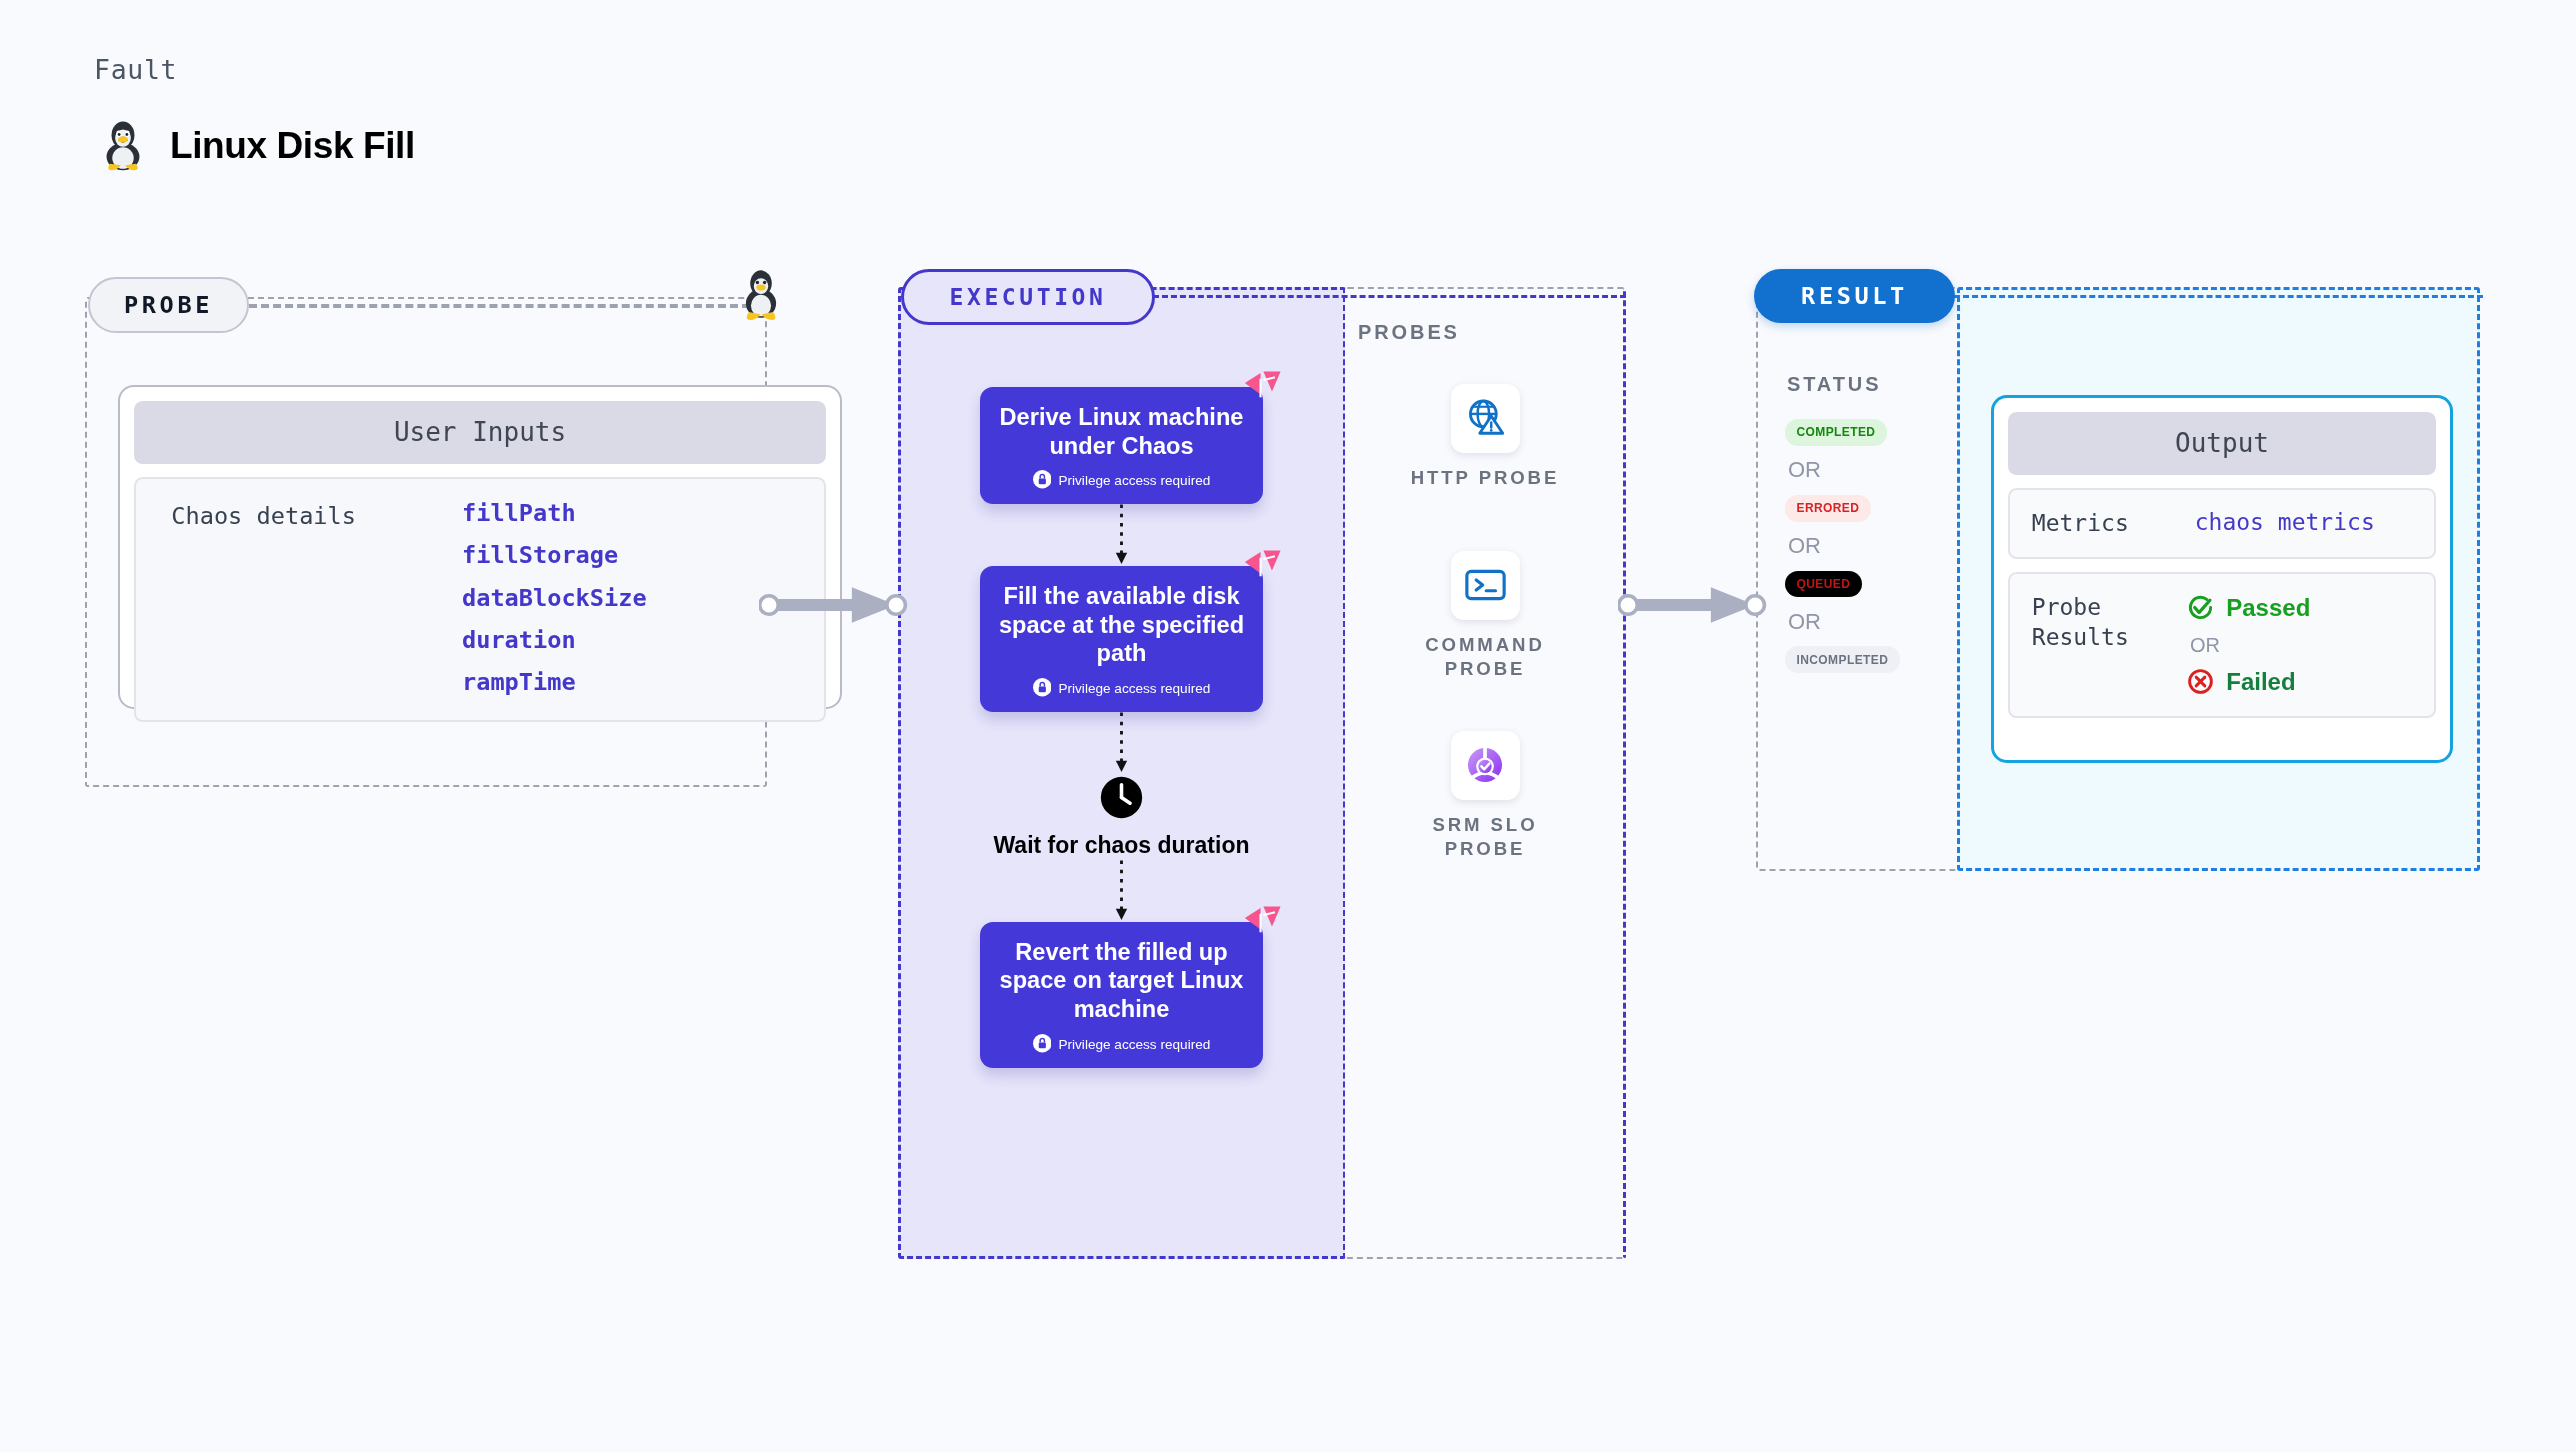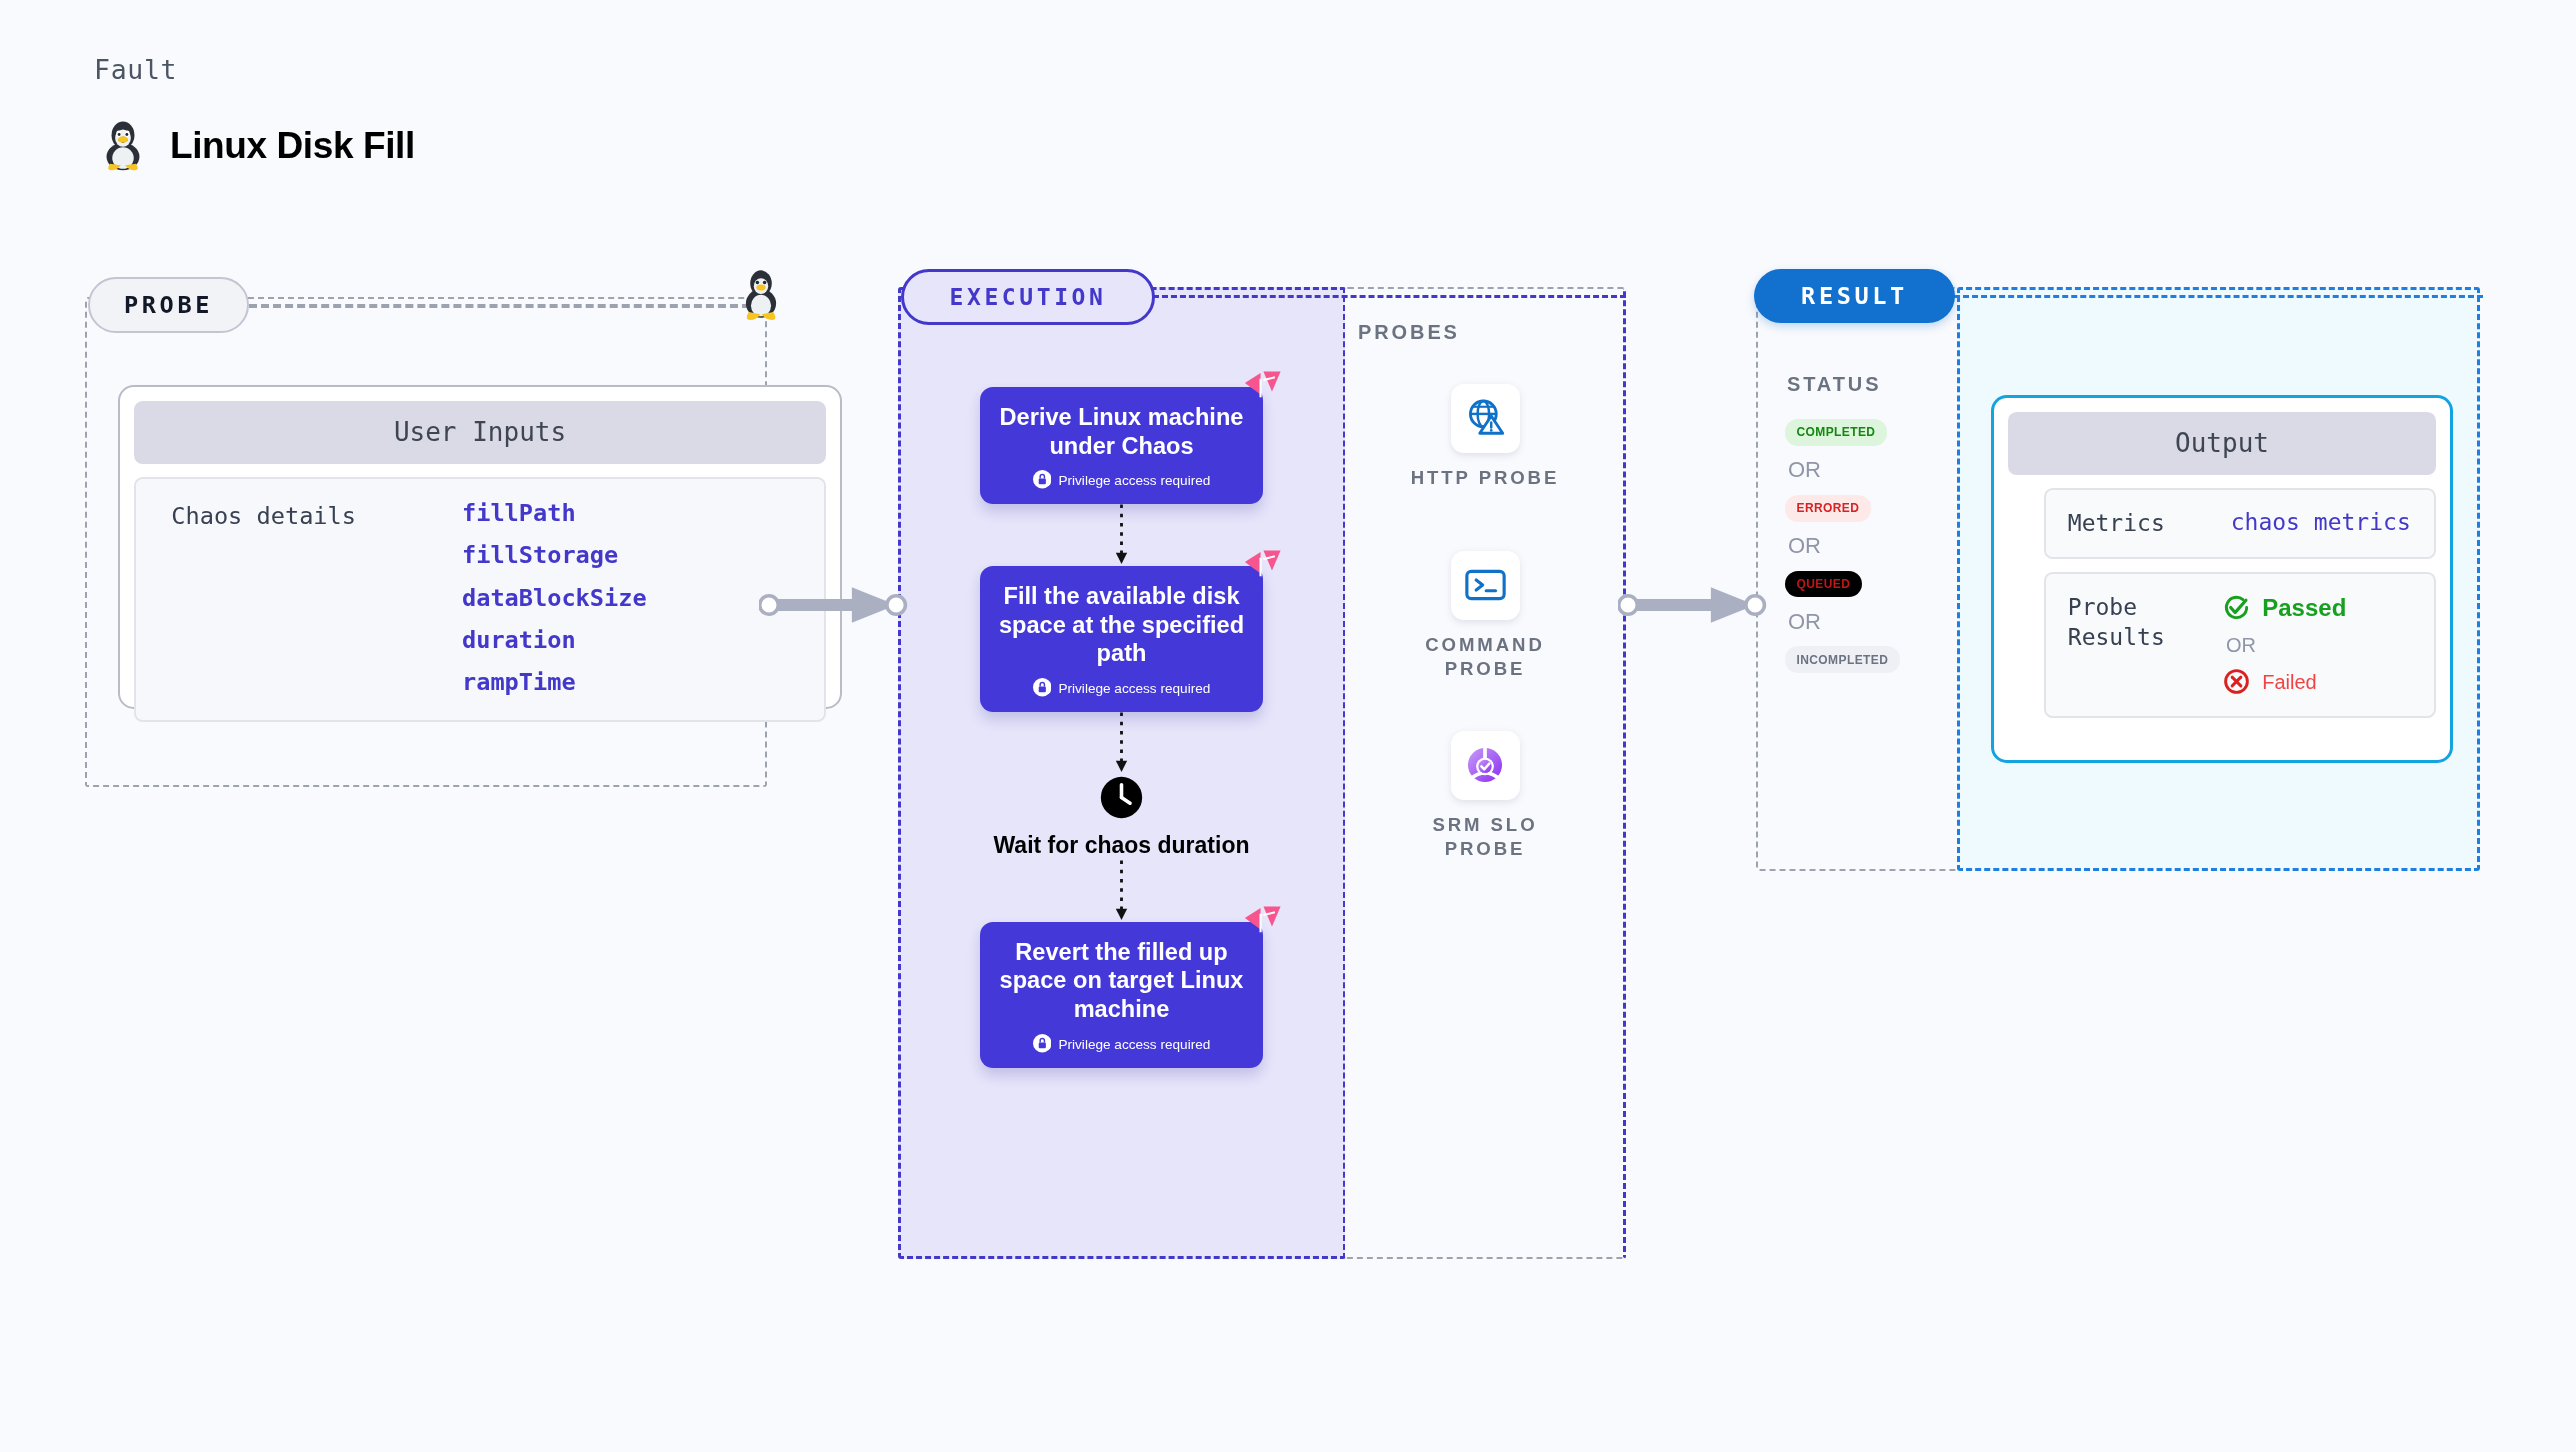--- a/index.html
+++ b/index.html
@@ -159,34 +159,34 @@
     font-size: 12px; font-weight: bold; letter-spacing: 0.4px;
   }
   .or-txt { font-size: 22px; color: #9096a8; margin: 11.5px 0 11.5px 2.9px; font-weight: normal; }
 
   #output-panel {
     left: 1991px; top: 395px; width: 462px; height: 368px;
     border: 3.6px solid #12a3e0; border-radius: 15.8px; padding: 14.3px;
   }
   .out-row {
     border: 2.1px solid #e3e4ea; border-radius: 8.6px; background: #f9fafb;
-    display: flex; align-items: flex-start; gap: 20px; padding: 18.6px 21.5px; margin-left: 36px;
+    display: flex; align-items: flex-start; gap: 20px; padding: 18.6px 21.5px;
   }
   .out-label {
     font-family: "DejaVu Sans Mono", monospace; font-size: 23px;
     color: #374151; line-height: 1.3; white-space: pre-line;
   }
   .out-metric {
     font-family: "DejaVu Sans Mono", monospace; font-size: 23px;
     color: #4338ca; padding-left: 46px;
   }
   .probe-res { padding-left: 37px; }
   .res-line { display: flex; align-items: center; gap: 11.5px; }
   .res-passed { font-size: 24px; font-weight: bold; color: #17a01f; }
-  .res-failed { font-size: 20px; font-weight: normal; color: #ef4444; }
+  .res-failed { font-size: 24px; font-weight: bold; color: #15803d; }
   .res-or { font-size: 20px; color: #9096a8; margin: 10px 0 10px 4.3px; }
 
   
   .arrow-svg { position: absolute; z-index: 10; }
 </style>
 </head>
 <body>
 
 <div class="canvas">
 

